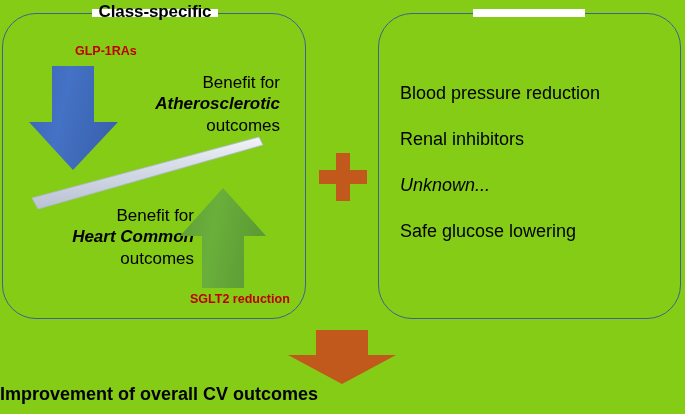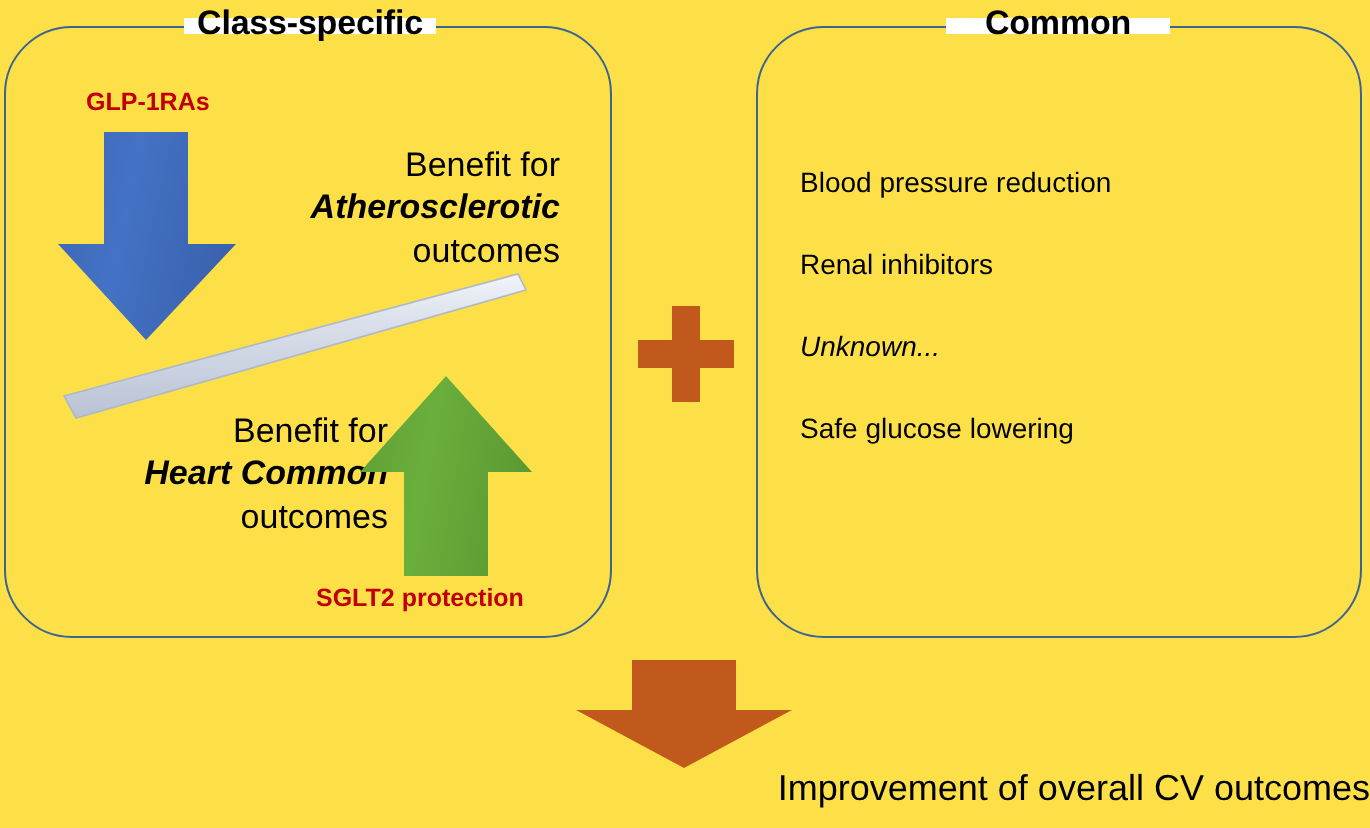--- a/index.html
+++ b/index.html
@@ -7,21 +7,21 @@
     padding: 0;
     background: #ffffff;
   }
   body {
     font-family: "Liberation Sans", sans-serif;
   }
   #canvas {
     position: relative;
     width: 685px;
     height: 414px;
-    background: #fde047;
+    background: #84cc16;
     overflow: hidden;
   }
 
   
   .panel {
     position: absolute;
     border: 1.6px solid #3C6490;
     border-radius: 34px;
     background: transparent;
     box-sizing: border-box;
@@ -51,20 +51,21 @@
   #title-left  { left: 82px;  width: 146px; }
   #title-right { left: 463px; width: 132px; }
 
   
   .drug-label {
     position: absolute;
     color: #C00000;
     font-weight: bold;
     font-size: 12.5px;
     white-space: nowrap;
+    margin-left: 32px;
   }
   #label-glp1  { left: 43px;  top: 44px; }
   #label-sglt2 { left: 158px; top: 292px; }
 
   
   .arrow-svg { position: absolute; }
   #arrow-blue   { left: 27px;  top: 64px;  }
   #arrow-green  { left: 178px; top: 186px; }
   #arrow-orange { left: 286px; top: 328px; }
 
@@ -91,36 +92,36 @@
   #plus-sign { position: absolute; left: 317px; top: 151px; }
 
   
   #common-list {
     position: absolute;
     left: 400px;
     top: 83px;
     width: 265px;
   }
   #common-list .item {
-    font-size: 14px;
+    font-size: 18px;
     color: #000000;
     margin-bottom: 25px;
     white-space: nowrap;
   }
   #common-list .item.italic { font-style: italic; }
 
   
   #conclusion {
     position: absolute;
     left: 0;
     top: 384px;
     width: 685px;
-    text-align: right;
+    text-align: left;
     font-size: 18px;
-    font-weight: normal;
+    font-weight: bold;
     color: #000000;
   }
 </style>
 </head>
 <body>
 
 <div id="canvas">
 
   <div class="panel" id="panel-left"></div>
   <div class="title-mask" id="mask-left"></div>
@@ -166,29 +167,28 @@
     <defs>
       <linearGradient id="ggreen" x1="0" y1="0" x2="1" y2="0.2">
         <stop offset="0%" stop-color="#5F9E35"></stop>
         <stop offset="45%" stop-color="#6AAF3C"></stop>
         <stop offset="100%" stop-color="#5C9A33"></stop>
       </linearGradient>
     </defs>
     <polygon points="45,2 88,50 66,50 66,102 24,102 24,50 2,50" fill="url(#ggreen)"></polygon>
   </svg>
 
-  <div class="drug-label" id="label-sglt2">SGLT2 protection</div>
+  <div class="drug-label" id="label-sglt2">SGLT2 reduction</div>
 
   <svg id="plus-sign" width="52" height="52" viewBox="0 0 52 52">
     <polygon points="19,2 33,2 33,19 50,19 50,33 33,33 33,50 19,50 19,33 2,33 2,19 19,19" fill="#C1591C"></polygon>
   </svg>
 
   <div class="panel" id="panel-right"></div>
   <div class="title-mask" id="mask-right"></div>
-  <div class="panel-title" id="title-right">Common</div>
 
   <div id="common-list">
     <div class="item">Blood pressure reduction</div>
     <div class="item">Renal inhibitors</div>
     <div class="item italic">Unknown...</div>
     <div class="item">Safe glucose lowering</div>
   </div>
 
   <svg class="arrow-svg" id="arrow-orange" width="112" height="58" viewBox="0 0 112 58">
     <polygon points="30,2 82,2 82,27 110,27 56,56 2,27 30,27" fill="#C1591C"></polygon>

